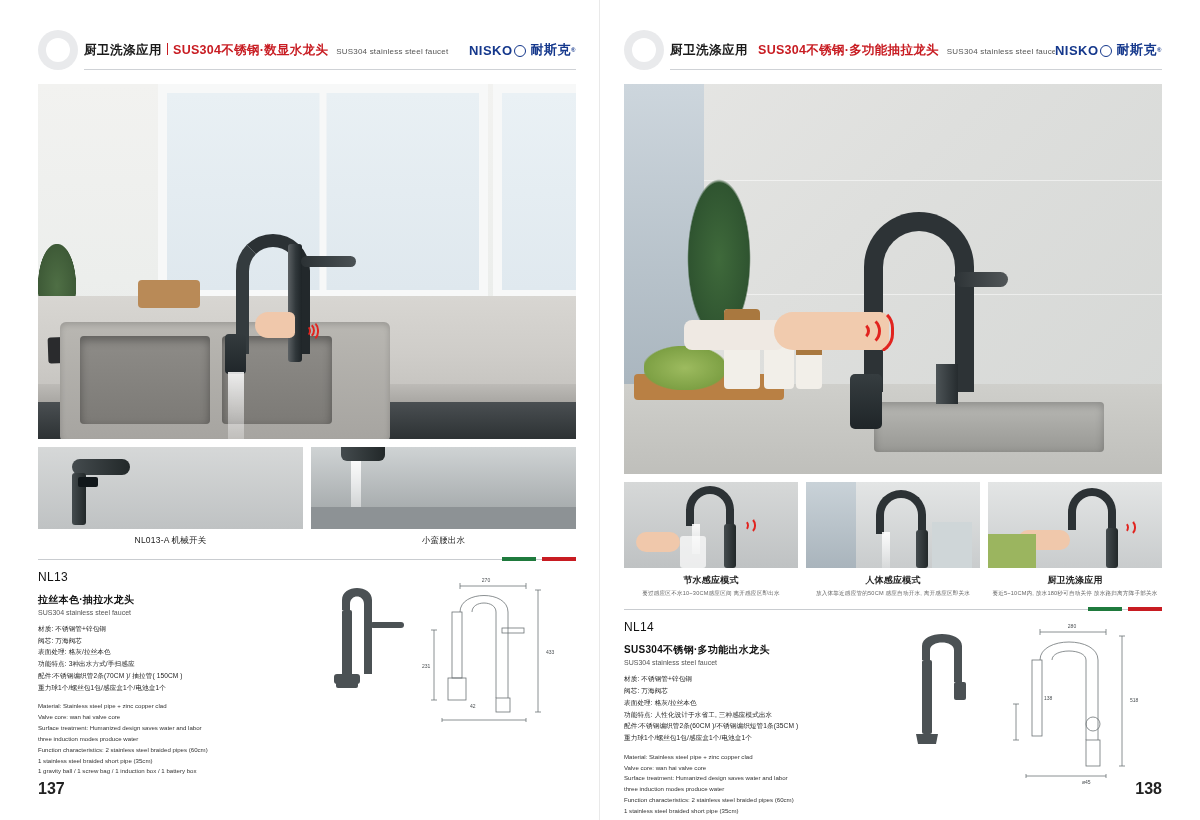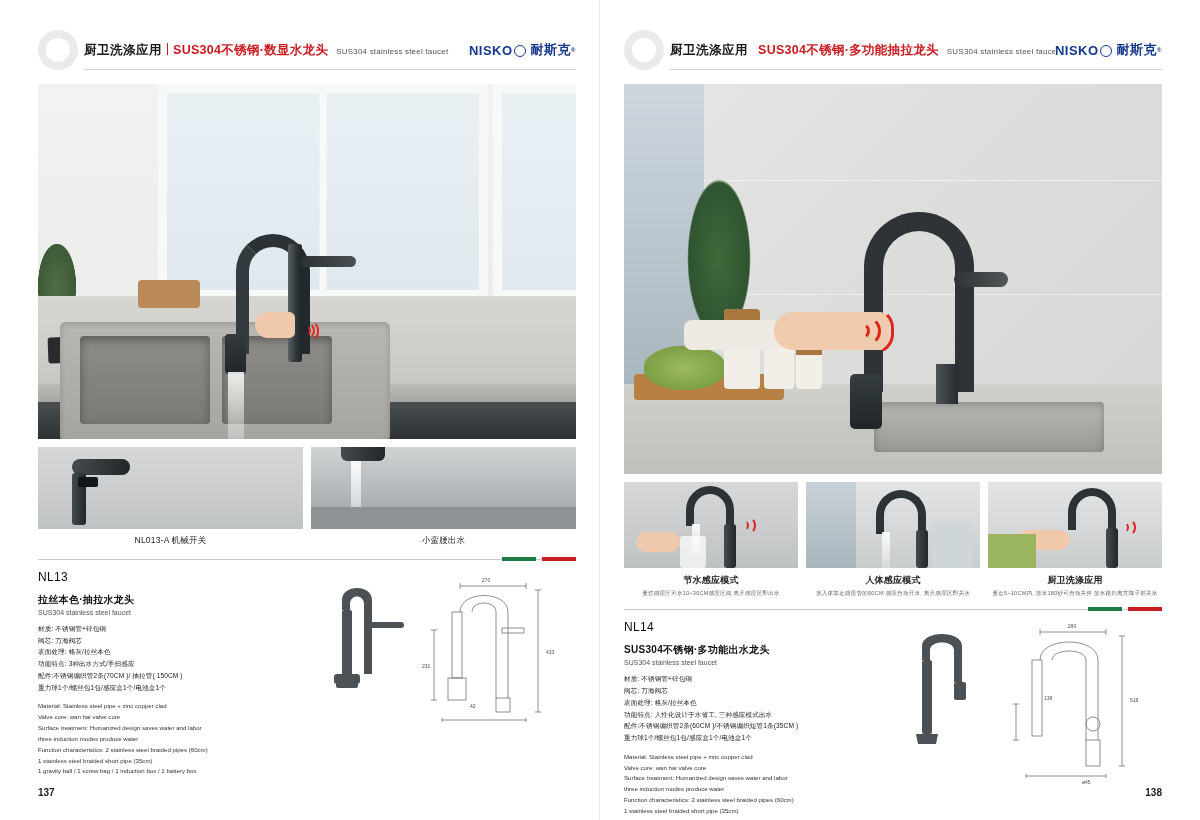--- a/index.html
+++ b/index.html
@@ -493,21 +493,21 @@
   .drawings {
     flex: 1 1 auto;
     position: relative;
     height: 175px;
   }
 
   
   .pgnum {
     position: absolute;
     bottom: 22px;
-    font-size: 10px;
+    font-size: 16px;
     color: #222;
     font-weight: bold;
   }
   .page-left .pgnum { left: 38px; }
   .page-right .pgnum { right: 38px; }
 
   svg { display: block; }
 </style>
 </head>
 <body>

